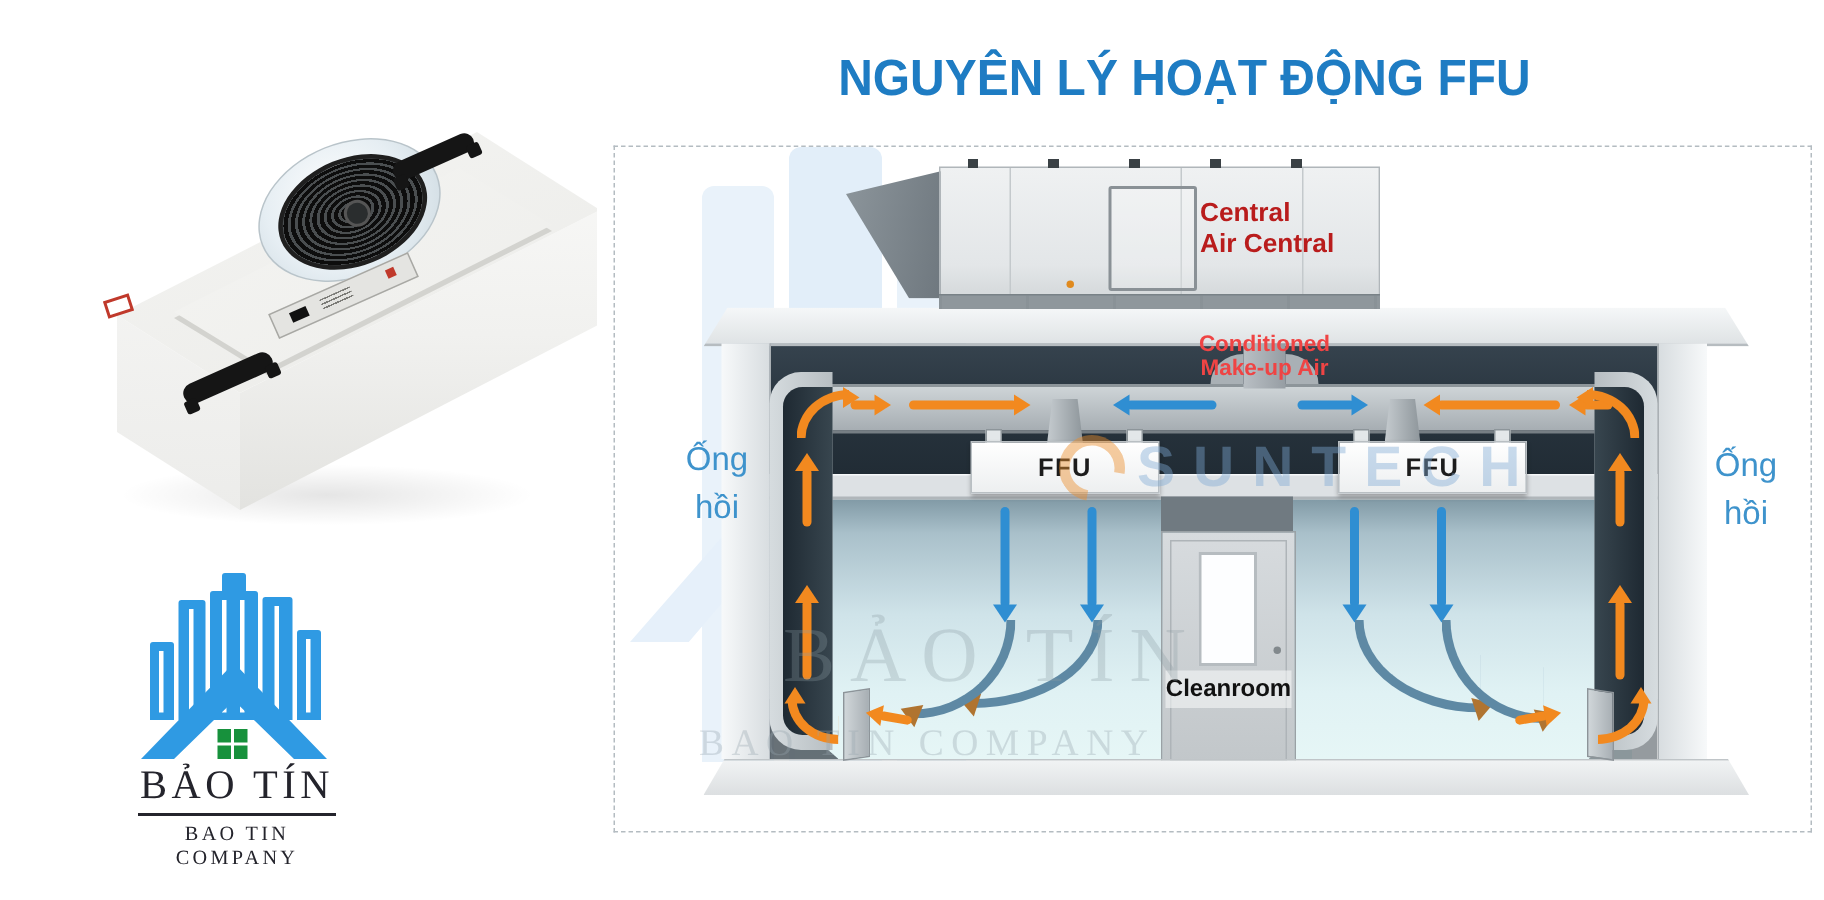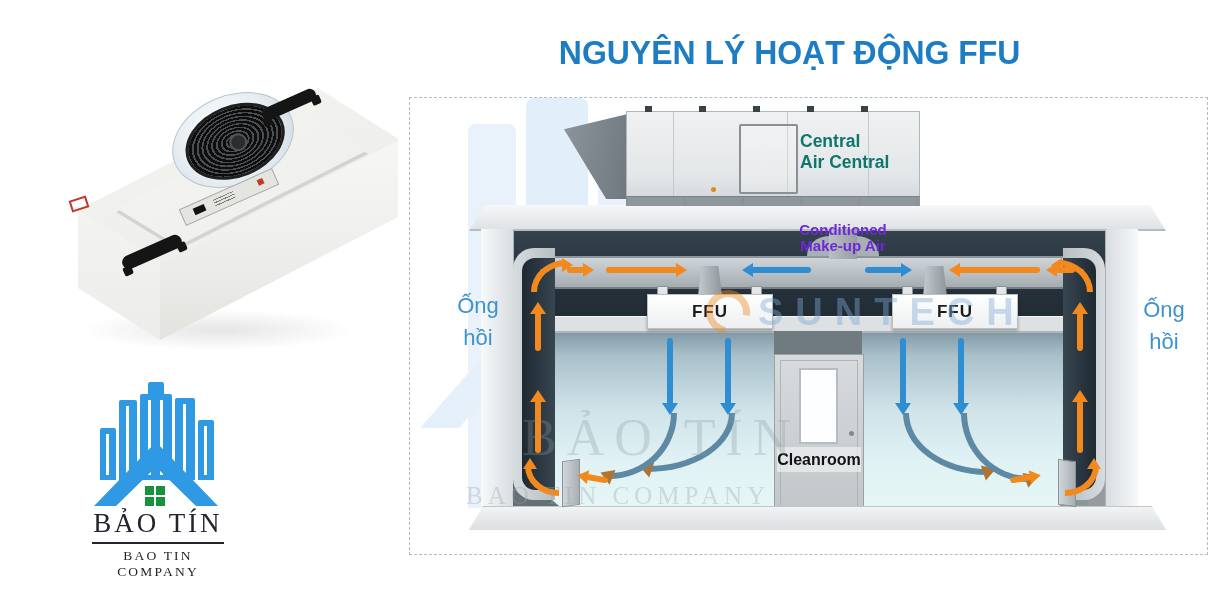--- a/index.html
+++ b/index.html
@@ -50,23 +50,23 @@
 
   .ahBody{background:linear-gradient(180deg,#eff1f2 0%,#e3e6e8 70%,#d7dbdd 88%);border:1px solid #b0b6ba;}
   .ahHood{background:linear-gradient(100deg,#8c959b,#6d767d);clip-path:polygon(0 19%,100% 0,100% 100%,62% 100%);}
   .seam{position:absolute;top:0;bottom:9px;width:1px;background:#c4c9cc;}
   .hooks{position:absolute;top:-6px;left:18px;right:18px;height:6px;
          background:repeating-linear-gradient(90deg,#3a4145 0 7px,transparent 7px 54px);}
   .rail{position:absolute;left:-1px;right:-1px;bottom:-1px;height:9px;background:#8f979c;
         border-top:1px solid #798287;background-image:repeating-linear-gradient(90deg,#7a838840 0 2px,transparent 2px 58px);}
   .apanel{border:2px solid #8a9196;background:rgba(255,255,255,.22);border-radius:2px;}
   .ahDot{width:5px;height:5px;border-radius:50%;background:#e08a1e;}
-  .ahLabel{font-size:17.5px;font-weight:600;color:#0f766e;line-height:21px;}
-
-  .condLbl{width:140px;text-align:center;color:#6d28d9;font-size:15px;font-weight:600;line-height:16px;}
+  .ahLabel{font-size:17.5px;font-weight:600;color:#b91c1c;line-height:21px;}
+
+  .condLbl{width:140px;text-align:center;color:#ef4444;font-size:15px;font-weight:600;line-height:16px;}
   .ongLbl{width:64px;text-align:center;color:var(--c-label-blue,#3e93cc);font-size:22px;line-height:32px;font-weight:500;}
 
   
   .ar{position:absolute;z-index:7;}
   .o{color:var(--c-arrow-orange,#f2891f);}
   .b{color:var(--c-arrow-blue,#2f8ed2);}
   .ar-r{height:16px}
   .ar-r::before{content:"";position:absolute;left:0;right:8px;top:5px;height:6px;background:currentColor;border-radius:3px}
   .ar-r::after{content:"";position:absolute;right:-1px;top:1px;width:0;height:0;border-left:11px solid currentColor;border-top:7px solid transparent;border-bottom:7px solid transparent}
   .ar-l{height:16px}

